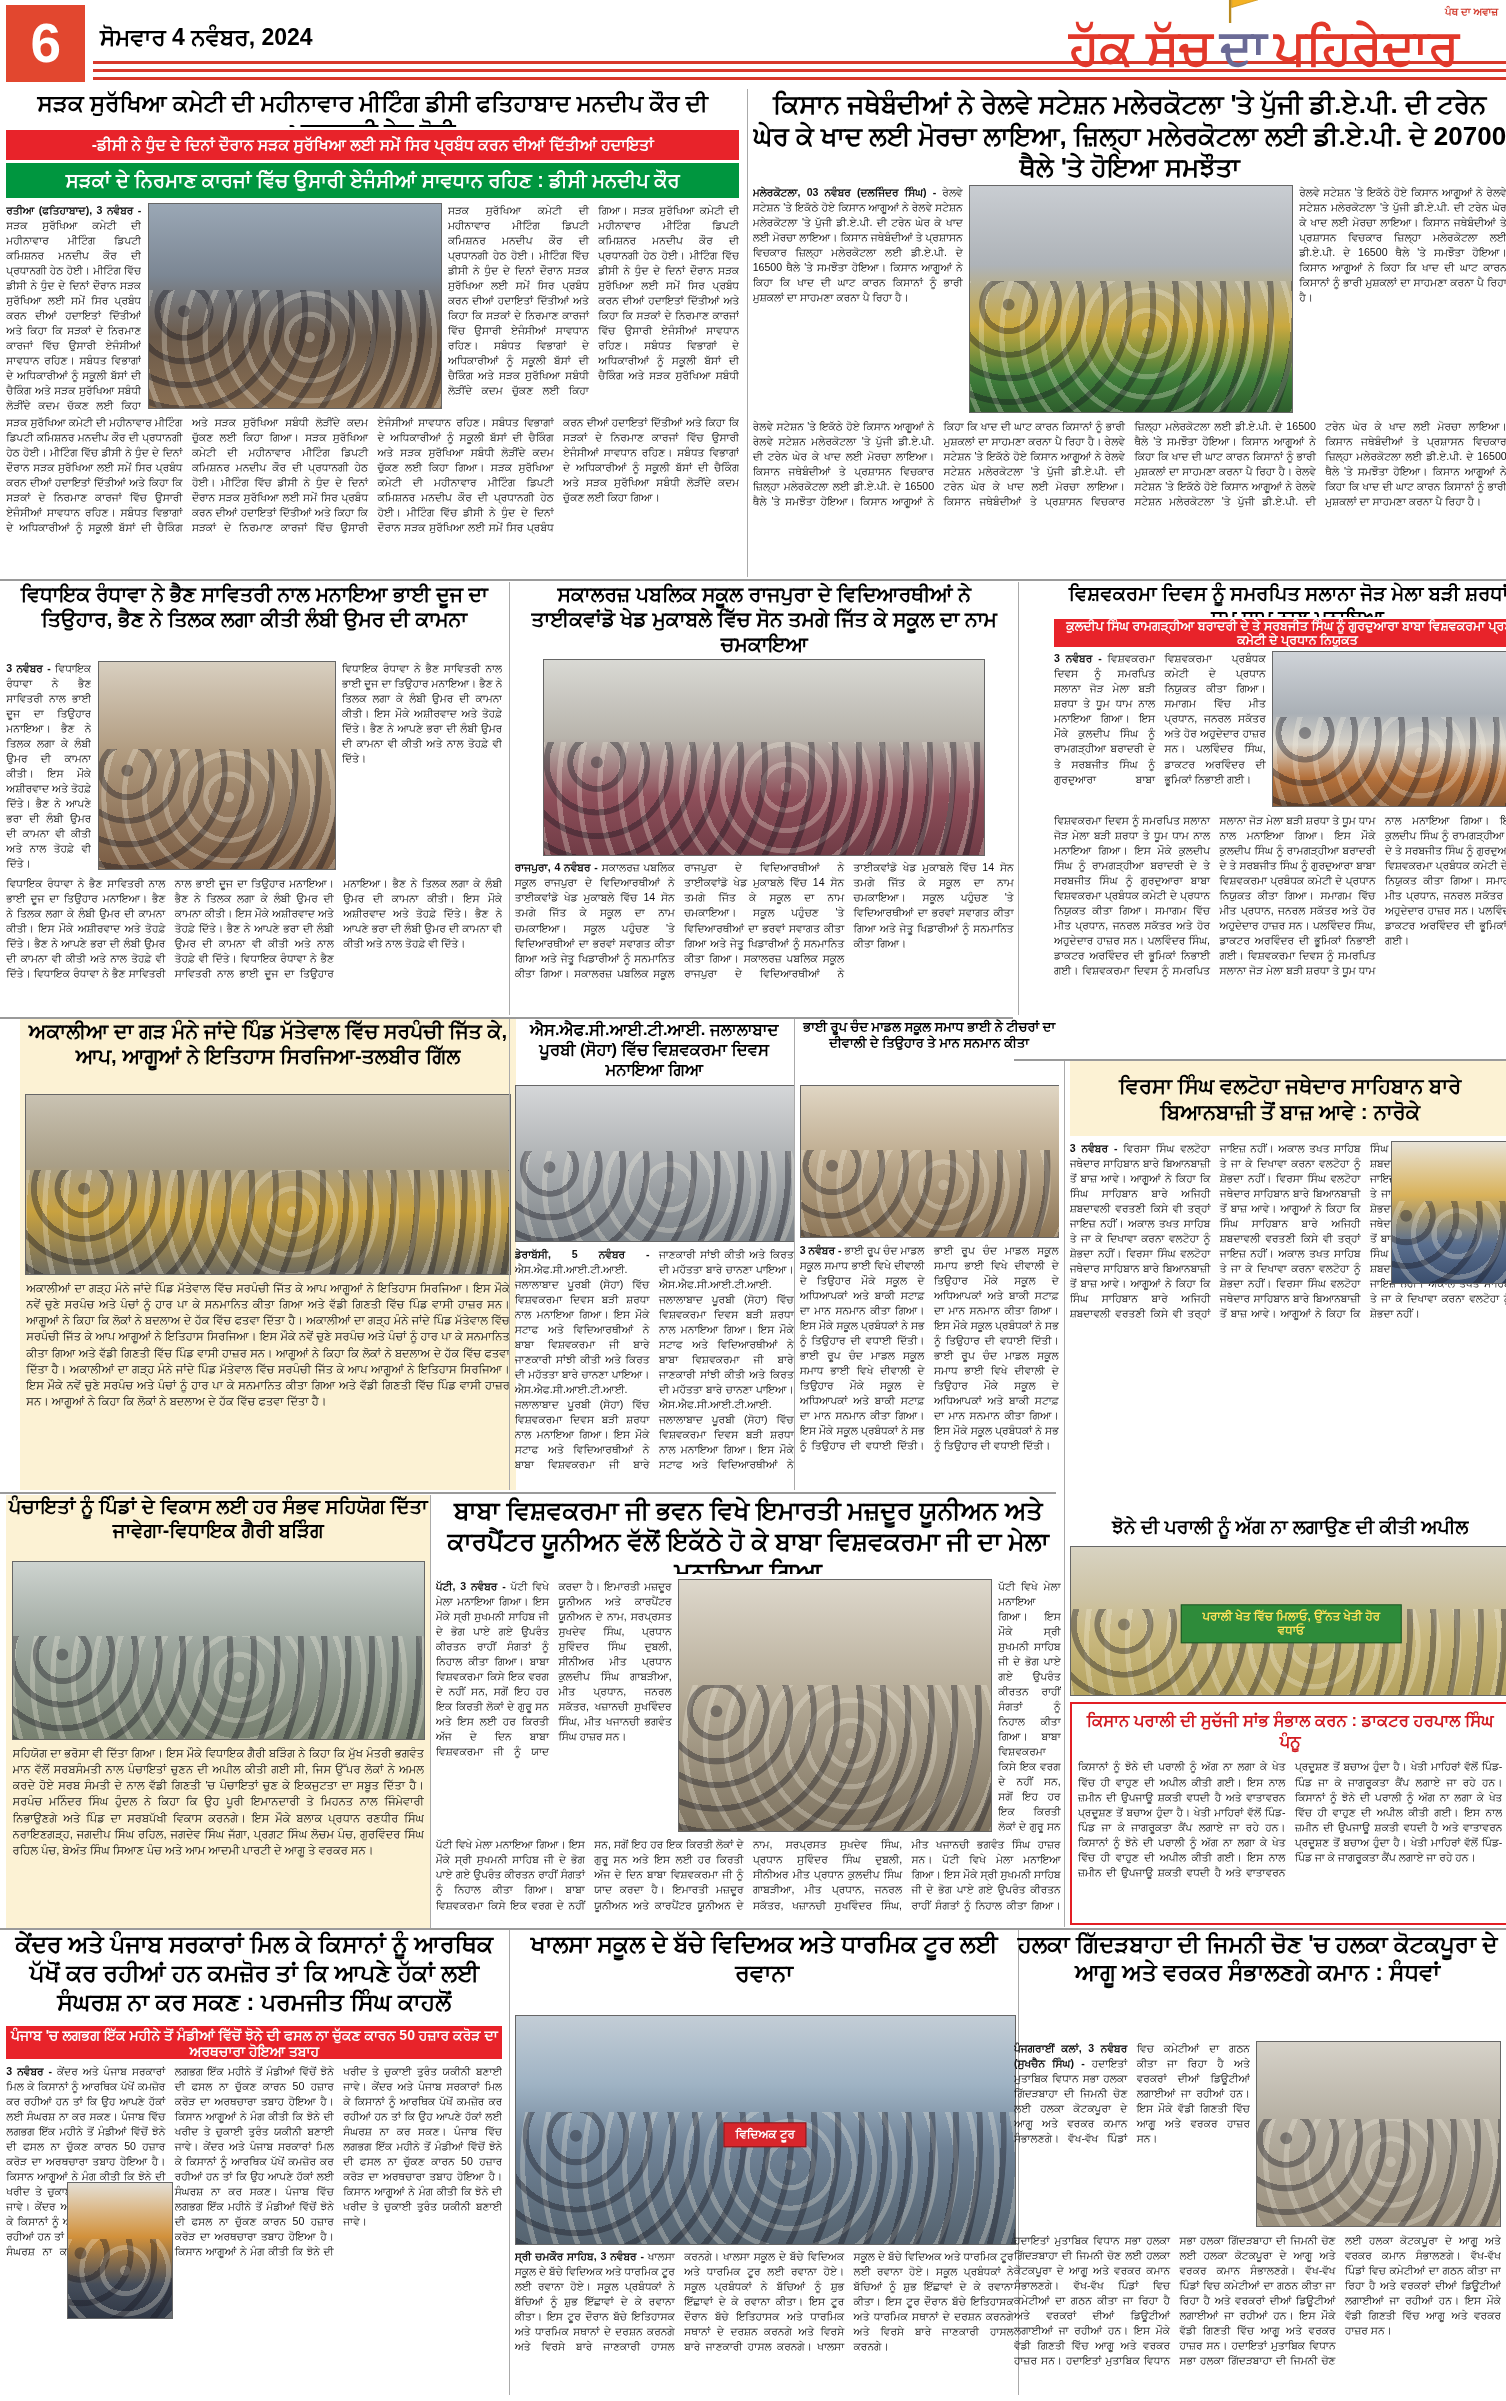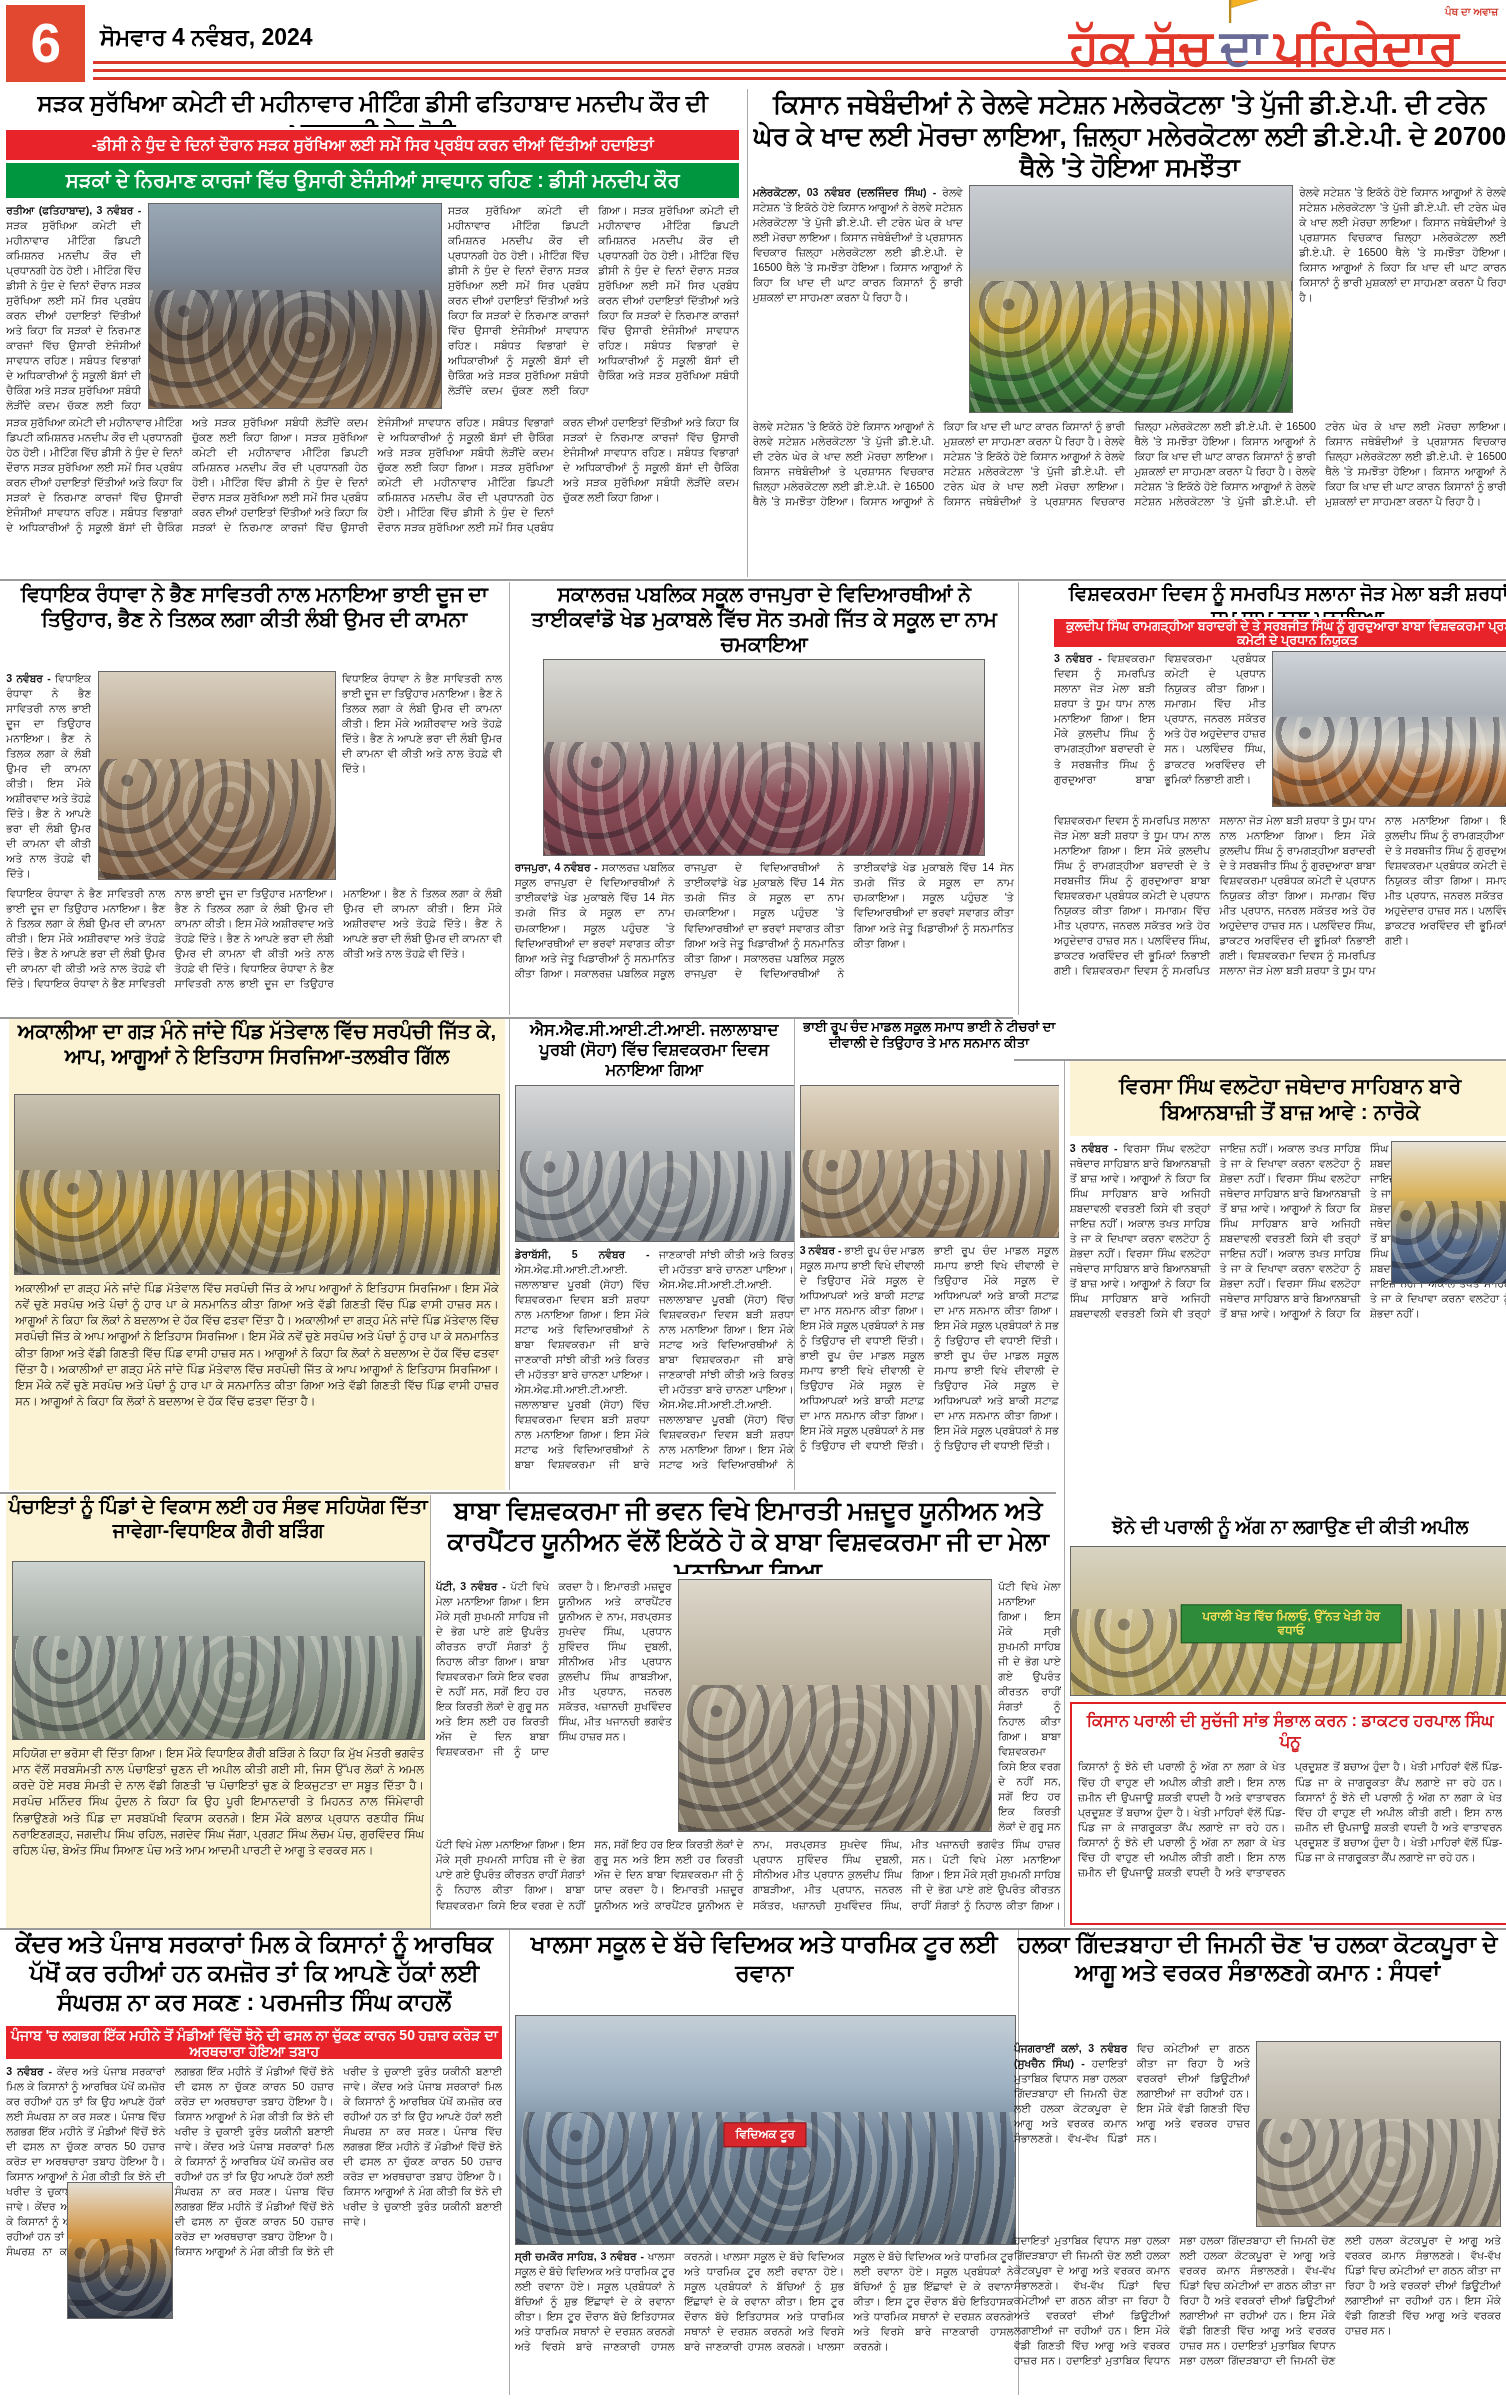--- a/index.html
+++ b/index.html
@@ -104,21 +104,21 @@
         <span>ਰੇਲਵੇ ਸਟੇਸ਼ਨ 'ਤੇ ਇਕੱਠੇ ਹੋਏ ਕਿਸਾਨ ਆਗੂਆਂ ਨੇ ਰੇਲਵੇ ਸਟੇਸ਼ਨ ਮਲੇਰਕੋਟਲਾ 'ਤੇ ਪੁੱਜੀ ਡੀ.ਏ.ਪੀ. ਦੀ ਟਰੇਨ ਘੇਰ ਕੇ ਖਾਦ ਲਈ ਮੋਰਚਾ ਲਾਇਆ। ਕਿਸਾਨ ਜਥੇਬੰਦੀਆਂ ਤੇ ਪ੍ਰਸ਼ਾਸਨ ਵਿਚਕਾਰ ਜ਼ਿਲ੍ਹਾ ਮਲੇਰਕੋਟਲਾ ਲਈ ਡੀ.ਏ.ਪੀ. ਦੇ 16500 ਥੈਲੇ 'ਤੇ ਸਮਝੌਤਾ ਹੋਇਆ। ਕਿਸਾਨ ਆਗੂਆਂ ਨੇ ਕਿਹਾ ਕਿ ਖਾਦ ਦੀ ਘਾਟ ਕਾਰਨ ਕਿਸਾਨਾਂ ਨੂੰ ਭਾਰੀ ਮੁਸ਼ਕਲਾਂ ਦਾ ਸਾਹਮਣਾ ਕਰਨਾ ਪੈ ਰਿਹਾ ਹੈ। </span>
       </div>
       <div class="photo pB" style="width:322px;height:226px;"></div>
       <div class="bt" style="flex:1;">ਰੇਲਵੇ ਸਟੇਸ਼ਨ 'ਤੇ ਇਕੱਠੇ ਹੋਏ ਕਿਸਾਨ ਆਗੂਆਂ ਨੇ ਰੇਲਵੇ ਸਟੇਸ਼ਨ ਮਲੇਰਕੋਟਲਾ 'ਤੇ ਪੁੱਜੀ ਡੀ.ਏ.ਪੀ. ਦੀ ਟਰੇਨ ਘੇਰ ਕੇ ਖਾਦ ਲਈ ਮੋਰਚਾ ਲਾਇਆ। ਕਿਸਾਨ ਜਥੇਬੰਦੀਆਂ ਤੇ ਪ੍ਰਸ਼ਾਸਨ ਵਿਚਕਾਰ ਜ਼ਿਲ੍ਹਾ ਮਲੇਰਕੋਟਲਾ ਲਈ ਡੀ.ਏ.ਪੀ. ਦੇ 16500 ਥੈਲੇ 'ਤੇ ਸਮਝੌਤਾ ਹੋਇਆ। ਕਿਸਾਨ ਆਗੂਆਂ ਨੇ ਕਿਹਾ ਕਿ ਖਾਦ ਦੀ ਘਾਟ ਕਾਰਨ ਕਿਸਾਨਾਂ ਨੂੰ ਭਾਰੀ ਮੁਸ਼ਕਲਾਂ ਦਾ ਸਾਹਮਣਾ ਕਰਨਾ ਪੈ ਰਿਹਾ ਹੈ। </div>
     </div>
     <div class="bt cols4" style="height:154px;margin-top:4.7px;">ਰੇਲਵੇ ਸਟੇਸ਼ਨ 'ਤੇ ਇਕੱਠੇ ਹੋਏ ਕਿਸਾਨ ਆਗੂਆਂ ਨੇ ਰੇਲਵੇ ਸਟੇਸ਼ਨ ਮਲੇਰਕੋਟਲਾ 'ਤੇ ਪੁੱਜੀ ਡੀ.ਏ.ਪੀ. ਦੀ ਟਰੇਨ ਘੇਰ ਕੇ ਖਾਦ ਲਈ ਮੋਰਚਾ ਲਾਇਆ। ਕਿਸਾਨ ਜਥੇਬੰਦੀਆਂ ਤੇ ਪ੍ਰਸ਼ਾਸਨ ਵਿਚਕਾਰ ਜ਼ਿਲ੍ਹਾ ਮਲੇਰਕੋਟਲਾ ਲਈ ਡੀ.ਏ.ਪੀ. ਦੇ 16500 ਥੈਲੇ 'ਤੇ ਸਮਝੌਤਾ ਹੋਇਆ। ਕਿਸਾਨ ਆਗੂਆਂ ਨੇ ਕਿਹਾ ਕਿ ਖਾਦ ਦੀ ਘਾਟ ਕਾਰਨ ਕਿਸਾਨਾਂ ਨੂੰ ਭਾਰੀ ਮੁਸ਼ਕਲਾਂ ਦਾ ਸਾਹਮਣਾ ਕਰਨਾ ਪੈ ਰਿਹਾ ਹੈ।  ਰੇਲਵੇ ਸਟੇਸ਼ਨ 'ਤੇ ਇਕੱਠੇ ਹੋਏ ਕਿਸਾਨ ਆਗੂਆਂ ਨੇ ਰੇਲਵੇ ਸਟੇਸ਼ਨ ਮਲੇਰਕੋਟਲਾ 'ਤੇ ਪੁੱਜੀ ਡੀ.ਏ.ਪੀ. ਦੀ ਟਰੇਨ ਘੇਰ ਕੇ ਖਾਦ ਲਈ ਮੋਰਚਾ ਲਾਇਆ। ਕਿਸਾਨ ਜਥੇਬੰਦੀਆਂ ਤੇ ਪ੍ਰਸ਼ਾਸਨ ਵਿਚਕਾਰ ਜ਼ਿਲ੍ਹਾ ਮਲੇਰਕੋਟਲਾ ਲਈ ਡੀ.ਏ.ਪੀ. ਦੇ 16500 ਥੈਲੇ 'ਤੇ ਸਮਝੌਤਾ ਹੋਇਆ। ਕਿਸਾਨ ਆਗੂਆਂ ਨੇ ਕਿਹਾ ਕਿ ਖਾਦ ਦੀ ਘਾਟ ਕਾਰਨ ਕਿਸਾਨਾਂ ਨੂੰ ਭਾਰੀ ਮੁਸ਼ਕਲਾਂ ਦਾ ਸਾਹਮਣਾ ਕਰਨਾ ਪੈ ਰਿਹਾ ਹੈ।  ਰੇਲਵੇ ਸਟੇਸ਼ਨ 'ਤੇ ਇਕੱਠੇ ਹੋਏ ਕਿਸਾਨ ਆਗੂਆਂ ਨੇ ਰੇਲਵੇ ਸਟੇਸ਼ਨ ਮਲੇਰਕੋਟਲਾ 'ਤੇ ਪੁੱਜੀ ਡੀ.ਏ.ਪੀ. ਦੀ ਟਰੇਨ ਘੇਰ ਕੇ ਖਾਦ ਲਈ ਮੋਰਚਾ ਲਾਇਆ। ਕਿਸਾਨ ਜਥੇਬੰਦੀਆਂ ਤੇ ਪ੍ਰਸ਼ਾਸਨ ਵਿਚਕਾਰ ਜ਼ਿਲ੍ਹਾ ਮਲੇਰਕੋਟਲਾ ਲਈ ਡੀ.ਏ.ਪੀ. ਦੇ 16500 ਥੈਲੇ 'ਤੇ ਸਮਝੌਤਾ ਹੋਇਆ। ਕਿਸਾਨ ਆਗੂਆਂ ਨੇ ਕਿਹਾ ਕਿ ਖਾਦ ਦੀ ਘਾਟ ਕਾਰਨ ਕਿਸਾਨਾਂ ਨੂੰ ਭਾਰੀ ਮੁਸ਼ਕਲਾਂ ਦਾ ਸਾਹਮਣਾ ਕਰਨਾ ਪੈ ਰਿਹਾ ਹੈ। </div>
   </div>
 
   <div class="art" style="left:6.3px;top:582px;width:496px;height:433px;">
     <div class="hl" style="font-size:20.4px;height:72px;">ਵਿਧਾਇਕ ਰੰਧਾਵਾ ਨੇ ਭੈਣ ਸਾਵਿਤਰੀ ਨਾਲ ਮਨਾਇਆ ਭਾਈ ਦੂਜ ਦਾ ਤਿਉਹਾਰ, ਭੈਣ ਨੇ ਤਿਲਕ ਲਗਾ ਕੀਤੀ ਲੰਬੀ ਉਮਰ ਦੀ ਕਾਮਨਾ</div>
-    <div class="row" style="height:210px;margin-top:17px;">
+    <div class="row" style="height:210px;margin-top:7px;">
       <div class="bt" style="width:85px;">
         <span class="dl">3 ਨਵੰਬਰ -</span>
         <span>ਵਿਧਾਇਕ ਰੰਧਾਵਾ ਨੇ ਭੈਣ ਸਾਵਿਤਰੀ ਨਾਲ ਭਾਈ ਦੂਜ ਦਾ ਤਿਉਹਾਰ ਮਨਾਇਆ। ਭੈਣ ਨੇ ਤਿਲਕ ਲਗਾ ਕੇ ਲੰਬੀ ਉਮਰ ਦੀ ਕਾਮਨਾ ਕੀਤੀ। ਇਸ ਮੌਕੇ ਅਸ਼ੀਰਵਾਦ ਅਤੇ ਤੋਹਫ਼ੇ ਦਿੱਤੇ। ਭੈਣ ਨੇ ਆਪਣੇ ਭਰਾ ਦੀ ਲੰਬੀ ਉਮਰ ਦੀ ਕਾਮਨਾ ਵੀ ਕੀਤੀ ਅਤੇ ਨਾਲ ਤੋਹਫ਼ੇ ਵੀ ਦਿੱਤੇ। </span>
       </div>
       <div class="photo pC1" style="width:236px;height:207px;"></div>
       <div class="bt" style="flex:1;">ਵਿਧਾਇਕ ਰੰਧਾਵਾ ਨੇ ਭੈਣ ਸਾਵਿਤਰੀ ਨਾਲ ਭਾਈ ਦੂਜ ਦਾ ਤਿਉਹਾਰ ਮਨਾਇਆ। ਭੈਣ ਨੇ ਤਿਲਕ ਲਗਾ ਕੇ ਲੰਬੀ ਉਮਰ ਦੀ ਕਾਮਨਾ ਕੀਤੀ। ਇਸ ਮੌਕੇ ਅਸ਼ੀਰਵਾਦ ਅਤੇ ਤੋਹਫ਼ੇ ਦਿੱਤੇ। ਭੈਣ ਨੇ ਆਪਣੇ ਭਰਾ ਦੀ ਲੰਬੀ ਉਮਰ ਦੀ ਕਾਮਨਾ ਵੀ ਕੀਤੀ ਅਤੇ ਨਾਲ ਤੋਹਫ਼ੇ ਵੀ ਦਿੱਤੇ। </div>
     </div>
     <div class="bt cols3" style="height:135px;margin-top:4.7px;">ਵਿਧਾਇਕ ਰੰਧਾਵਾ ਨੇ ਭੈਣ ਸਾਵਿਤਰੀ ਨਾਲ ਭਾਈ ਦੂਜ ਦਾ ਤਿਉਹਾਰ ਮਨਾਇਆ। ਭੈਣ ਨੇ ਤਿਲਕ ਲਗਾ ਕੇ ਲੰਬੀ ਉਮਰ ਦੀ ਕਾਮਨਾ ਕੀਤੀ। ਇਸ ਮੌਕੇ ਅਸ਼ੀਰਵਾਦ ਅਤੇ ਤੋਹਫ਼ੇ ਦਿੱਤੇ। ਭੈਣ ਨੇ ਆਪਣੇ ਭਰਾ ਦੀ ਲੰਬੀ ਉਮਰ ਦੀ ਕਾਮਨਾ ਵੀ ਕੀਤੀ ਅਤੇ ਨਾਲ ਤੋਹਫ਼ੇ ਵੀ ਦਿੱਤੇ।  ਵਿਧਾਇਕ ਰੰਧਾਵਾ ਨੇ ਭੈਣ ਸਾਵਿਤਰੀ ਨਾਲ ਭਾਈ ਦੂਜ ਦਾ ਤਿਉਹਾਰ ਮਨਾਇਆ। ਭੈਣ ਨੇ ਤਿਲਕ ਲਗਾ ਕੇ ਲੰਬੀ ਉਮਰ ਦੀ ਕਾਮਨਾ ਕੀਤੀ। ਇਸ ਮੌਕੇ ਅਸ਼ੀਰਵਾਦ ਅਤੇ ਤੋਹਫ਼ੇ ਦਿੱਤੇ। ਭੈਣ ਨੇ ਆਪਣੇ ਭਰਾ ਦੀ ਲੰਬੀ ਉਮਰ ਦੀ ਕਾਮਨਾ ਵੀ ਕੀਤੀ ਅਤੇ ਨਾਲ ਤੋਹਫ਼ੇ ਵੀ ਦਿੱਤੇ।  ਵਿਧਾਇਕ ਰੰਧਾਵਾ ਨੇ ਭੈਣ ਸਾਵਿਤਰੀ ਨਾਲ ਭਾਈ ਦੂਜ ਦਾ ਤਿਉਹਾਰ ਮਨਾਇਆ। ਭੈਣ ਨੇ ਤਿਲਕ ਲਗਾ ਕੇ ਲੰਬੀ ਉਮਰ ਦੀ ਕਾਮਨਾ ਕੀਤੀ। ਇਸ ਮੌਕੇ ਅਸ਼ੀਰਵਾਦ ਅਤੇ ਤੋਹਫ਼ੇ ਦਿੱਤੇ। ਭੈਣ ਨੇ ਆਪਣੇ ਭਰਾ ਦੀ ਲੰਬੀ ਉਮਰ ਦੀ ਕਾਮਨਾ ਵੀ ਕੀਤੀ ਅਤੇ ਨਾਲ ਤੋਹਫ਼ੇ ਵੀ ਦਿੱਤੇ। </div>
   </div>
 
@@ -137,21 +137,21 @@
     <div class="row" style="height:157px;margin-top:3.9px;">
       <div class="bt cols2" style="flex:1;">
         <span class="dl">3 ਨਵੰਬਰ -</span>
         <span>ਵਿਸ਼ਵਕਰਮਾ ਦਿਵਸ ਨੂੰ ਸਮਰਪਿਤ ਸਲਾਨਾ ਜੋੜ ਮੇਲਾ ਬੜੀ ਸ਼ਰਧਾ ਤੇ ਧੂਮ ਧਾਮ ਨਾਲ ਮਨਾਇਆ ਗਿਆ। ਇਸ ਮੌਕੇ ਕੁਲਦੀਪ ਸਿੰਘ ਨੂੰ ਰਾਮਗੜ੍ਹੀਆ ਬਰਾਦਰੀ ਦੇ ਤੇ ਸਰਬਜੀਤ ਸਿੰਘ ਨੂੰ ਗੁਰਦੁਆਰਾ ਬਾਬਾ ਵਿਸ਼ਵਕਰਮਾ ਪ੍ਰਬੰਧਕ ਕਮੇਟੀ ਦੇ ਪ੍ਰਧਾਨ ਨਿਯੁਕਤ ਕੀਤਾ ਗਿਆ। ਸਮਾਗਮ ਵਿੱਚ ਮੀਤ ਪ੍ਰਧਾਨ, ਜਨਰਲ ਸਕੱਤਰ ਅਤੇ ਹੋਰ ਅਹੁਦੇਦਾਰ ਹਾਜ਼ਰ ਸਨ। ਪਲਵਿੰਦਰ ਸਿੰਘ, ਡਾਕਟਰ ਅਰਵਿੰਦਰ ਦੀ ਭੂਮਿਕਾਂ ਨਿਭਾਈ ਗਈ। </span>
       </div>
       <div class="photo pC3" style="width:267px;height:154px;"></div>
     </div>
     <div class="bt cols3" style="height:240px;margin-top:4.7px;">ਵਿਸ਼ਵਕਰਮਾ ਦਿਵਸ ਨੂੰ ਸਮਰਪਿਤ ਸਲਾਨਾ ਜੋੜ ਮੇਲਾ ਬੜੀ ਸ਼ਰਧਾ ਤੇ ਧੂਮ ਧਾਮ ਨਾਲ ਮਨਾਇਆ ਗਿਆ। ਇਸ ਮੌਕੇ ਕੁਲਦੀਪ ਸਿੰਘ ਨੂੰ ਰਾਮਗੜ੍ਹੀਆ ਬਰਾਦਰੀ ਦੇ ਤੇ ਸਰਬਜੀਤ ਸਿੰਘ ਨੂੰ ਗੁਰਦੁਆਰਾ ਬਾਬਾ ਵਿਸ਼ਵਕਰਮਾ ਪ੍ਰਬੰਧਕ ਕਮੇਟੀ ਦੇ ਪ੍ਰਧਾਨ ਨਿਯੁਕਤ ਕੀਤਾ ਗਿਆ। ਸਮਾਗਮ ਵਿੱਚ ਮੀਤ ਪ੍ਰਧਾਨ, ਜਨਰਲ ਸਕੱਤਰ ਅਤੇ ਹੋਰ ਅਹੁਦੇਦਾਰ ਹਾਜ਼ਰ ਸਨ। ਪਲਵਿੰਦਰ ਸਿੰਘ, ਡਾਕਟਰ ਅਰਵਿੰਦਰ ਦੀ ਭੂਮਿਕਾਂ ਨਿਭਾਈ ਗਈ।  ਵਿਸ਼ਵਕਰਮਾ ਦਿਵਸ ਨੂੰ ਸਮਰਪਿਤ ਸਲਾਨਾ ਜੋੜ ਮੇਲਾ ਬੜੀ ਸ਼ਰਧਾ ਤੇ ਧੂਮ ਧਾਮ ਨਾਲ ਮਨਾਇਆ ਗਿਆ। ਇਸ ਮੌਕੇ ਕੁਲਦੀਪ ਸਿੰਘ ਨੂੰ ਰਾਮਗੜ੍ਹੀਆ ਬਰਾਦਰੀ ਦੇ ਤੇ ਸਰਬਜੀਤ ਸਿੰਘ ਨੂੰ ਗੁਰਦੁਆਰਾ ਬਾਬਾ ਵਿਸ਼ਵਕਰਮਾ ਪ੍ਰਬੰਧਕ ਕਮੇਟੀ ਦੇ ਪ੍ਰਧਾਨ ਨਿਯੁਕਤ ਕੀਤਾ ਗਿਆ। ਸਮਾਗਮ ਵਿੱਚ ਮੀਤ ਪ੍ਰਧਾਨ, ਜਨਰਲ ਸਕੱਤਰ ਅਤੇ ਹੋਰ ਅਹੁਦੇਦਾਰ ਹਾਜ਼ਰ ਸਨ। ਪਲਵਿੰਦਰ ਸਿੰਘ, ਡਾਕਟਰ ਅਰਵਿੰਦਰ ਦੀ ਭੂਮਿਕਾਂ ਨਿਭਾਈ ਗਈ।  ਵਿਸ਼ਵਕਰਮਾ ਦਿਵਸ ਨੂੰ ਸਮਰਪਿਤ ਸਲਾਨਾ ਜੋੜ ਮੇਲਾ ਬੜੀ ਸ਼ਰਧਾ ਤੇ ਧੂਮ ਧਾਮ ਨਾਲ ਮਨਾਇਆ ਗਿਆ। ਇਸ ਮੌਕੇ ਕੁਲਦੀਪ ਸਿੰਘ ਨੂੰ ਰਾਮਗੜ੍ਹੀਆ ਬਰਾਦਰੀ ਦੇ ਤੇ ਸਰਬਜੀਤ ਸਿੰਘ ਨੂੰ ਗੁਰਦੁਆਰਾ ਬਾਬਾ ਵਿਸ਼ਵਕਰਮਾ ਪ੍ਰਬੰਧਕ ਕਮੇਟੀ ਦੇ ਪ੍ਰਧਾਨ ਨਿਯੁਕਤ ਕੀਤਾ ਗਿਆ। ਸਮਾਗਮ ਵਿੱਚ ਮੀਤ ਪ੍ਰਧਾਨ, ਜਨਰਲ ਸਕੱਤਰ ਅਤੇ ਹੋਰ ਅਹੁਦੇਦਾਰ ਹਾਜ਼ਰ ਸਨ। ਪਲਵਿੰਦਰ ਸਿੰਘ, ਡਾਕਟਰ ਅਰਵਿੰਦਰ ਦੀ ਭੂਮਿਕਾਂ ਨਿਭਾਈ ਗਈ। </div>
   </div>
 
-  <div class="art cream" style="left:9px;top:1019px;width:496px;height:471px;">
+  <div class="art cream" style="left:20px;top:1019px;width:496px;height:471px;">
     <div class="hl" style="font-size:20.4px;height:72px;">ਅਕਾਲੀਆ ਦਾ ਗੜ ਮੰਨੇ ਜਾਂਦੇ ਪਿੰਡ ਮੱਤੇਵਾਲ ਵਿੱਚ ਸਰਪੰਚੀ ਜਿੱਤ ਕੇ, ਆਪ, ਆਗੂਆਂ ਨੇ ਇਤਿਹਾਸ ਸਿਰਜਿਆ-ਤਲਬੀਰ ਗਿੱਲ</div>
     <div class="photo pD1" style="width:484px;height:179px;margin:3.1px auto 0;"></div>
     <div class="bt" style="height:206px;margin:4.7px 6.3px 0;font-size:11.4px;">ਅਕਾਲੀਆਂ ਦਾ ਗੜ੍ਹ ਮੰਨੇ ਜਾਂਦੇ ਪਿੰਡ ਮੱਤੇਵਾਲ ਵਿੱਚ ਸਰਪੰਚੀ ਜਿੱਤ ਕੇ ਆਪ ਆਗੂਆਂ ਨੇ ਇਤਿਹਾਸ ਸਿਰਜਿਆ। ਇਸ ਮੌਕੇ ਨਵੇਂ ਚੁਣੇ ਸਰਪੰਚ ਅਤੇ ਪੰਚਾਂ ਨੂੰ ਹਾਰ ਪਾ ਕੇ ਸਨਮਾਨਿਤ ਕੀਤਾ ਗਿਆ ਅਤੇ ਵੱਡੀ ਗਿਣਤੀ ਵਿੱਚ ਪਿੰਡ ਵਾਸੀ ਹਾਜ਼ਰ ਸਨ। ਆਗੂਆਂ ਨੇ ਕਿਹਾ ਕਿ ਲੋਕਾਂ ਨੇ ਬਦਲਾਅ ਦੇ ਹੱਕ ਵਿੱਚ ਫਤਵਾ ਦਿੱਤਾ ਹੈ।  ਅਕਾਲੀਆਂ ਦਾ ਗੜ੍ਹ ਮੰਨੇ ਜਾਂਦੇ ਪਿੰਡ ਮੱਤੇਵਾਲ ਵਿੱਚ ਸਰਪੰਚੀ ਜਿੱਤ ਕੇ ਆਪ ਆਗੂਆਂ ਨੇ ਇਤਿਹਾਸ ਸਿਰਜਿਆ। ਇਸ ਮੌਕੇ ਨਵੇਂ ਚੁਣੇ ਸਰਪੰਚ ਅਤੇ ਪੰਚਾਂ ਨੂੰ ਹਾਰ ਪਾ ਕੇ ਸਨਮਾਨਿਤ ਕੀਤਾ ਗਿਆ ਅਤੇ ਵੱਡੀ ਗਿਣਤੀ ਵਿੱਚ ਪਿੰਡ ਵਾਸੀ ਹਾਜ਼ਰ ਸਨ। ਆਗੂਆਂ ਨੇ ਕਿਹਾ ਕਿ ਲੋਕਾਂ ਨੇ ਬਦਲਾਅ ਦੇ ਹੱਕ ਵਿੱਚ ਫਤਵਾ ਦਿੱਤਾ ਹੈ।  ਅਕਾਲੀਆਂ ਦਾ ਗੜ੍ਹ ਮੰਨੇ ਜਾਂਦੇ ਪਿੰਡ ਮੱਤੇਵਾਲ ਵਿੱਚ ਸਰਪੰਚੀ ਜਿੱਤ ਕੇ ਆਪ ਆਗੂਆਂ ਨੇ ਇਤਿਹਾਸ ਸਿਰਜਿਆ। ਇਸ ਮੌਕੇ ਨਵੇਂ ਚੁਣੇ ਸਰਪੰਚ ਅਤੇ ਪੰਚਾਂ ਨੂੰ ਹਾਰ ਪਾ ਕੇ ਸਨਮਾਨਿਤ ਕੀਤਾ ਗਿਆ ਅਤੇ ਵੱਡੀ ਗਿਣਤੀ ਵਿੱਚ ਪਿੰਡ ਵਾਸੀ ਹਾਜ਼ਰ ਸਨ। ਆਗੂਆਂ ਨੇ ਕਿਹਾ ਕਿ ਲੋਕਾਂ ਨੇ ਬਦਲਾਅ ਦੇ ਹੱਕ ਵਿੱਚ ਫਤਵਾ ਦਿੱਤਾ ਹੈ। </div>
   </div>
 
   <div class="art cream" style="left:6.3px;top:1495px;width:424px;height:433px;">
     <div class="hl" style="font-size:19.6px;height:63px;">ਪੰਚਾਇਤਾਂ ਨੂੰ ਪਿੰਡਾਂ ਦੇ ਵਿਕਾਸ ਲਈ ਹਰ ਸੰਭਵ ਸਹਿਯੋਗ ਦਿੱਤਾ ਜਾਵੇਗਾ-ਵਿਧਾਇਕ ਗੈਰੀ ਬੜਿੰਗ</div>
     <div class="photo pD1b" style="width:411px;height:177px;margin:3.1px auto 0;"></div>
     <div class="bt" style="height:177px;margin:4.7px 6.3px 0;font-size:11.4px;">ਸਹਿਯੋਗ ਦਾ ਭਰੋਸਾ ਵੀ ਦਿੱਤਾ ਗਿਆ। ਇਸ ਮੌਕੇ ਵਿਧਾਇਕ ਗੈਰੀ ਬੜਿੰਗ ਨੇ ਕਿਹਾ ਕਿ ਮੁੱਖ ਮੰਤਰੀ ਭਗਵੰਤ ਮਾਨ ਵੱਲੋਂ ਸਰਬਸੰਮਤੀ ਨਾਲ ਪੰਚਾਇਤਾਂ ਚੁਣਨ ਦੀ ਅਪੀਲ ਕੀਤੀ ਗਈ ਸੀ, ਜਿਸ ਉੱਪਰ ਲੋਕਾਂ ਨੇ ਅਮਲ ਕਰਦੇ ਹੋਏ ਸਰਬ ਸੰਮਤੀ ਦੇ ਨਾਲ ਵੱਡੀ ਗਿਣਤੀ 'ਚ ਪੰਚਾਇਤਾਂ ਚੁਣ ਕੇ ਇਕਜੁਟਤਾ ਦਾ ਸਬੂਤ ਦਿੱਤਾ ਹੈ। ਸਰਪੰਚ ਮਨਿੰਦਰ ਸਿੰਘ ਹੁੰਦਲ ਨੇ ਕਿਹਾ ਕਿ ਉਹ ਪੂਰੀ ਇਮਾਨਦਾਰੀ ਤੇ ਮਿਹਨਤ ਨਾਲ ਜਿੰਮੇਵਾਰੀ ਨਿਭਾਉਣਗੇ ਅਤੇ ਪਿੰਡ ਦਾ ਸਰਬਪੱਖੀ ਵਿਕਾਸ ਕਰਨਗੇ। ਇਸ ਮੌਕੇ ਬਲਾਕ ਪ੍ਰਧਾਨ ਰਣਧੀਰ ਸਿੰਘ ਨਰਾਇਣਗੜ੍ਹ, ਜਗਦੀਪ ਸਿੰਘ ਰਹਿਲ, ਜਗਦੇਵ ਸਿੰਘ ਜੱਗਾ, ਪ੍ਰਗਟ ਸਿੰਘ ਲੋਚਮ ਪੰਚ, ਗੁਰਵਿੰਦਰ ਸਿੰਘ ਰਹਿਲ ਪੰਚ, ਬੇਅੰਤ ਸਿੰਘ ਸਿਆਣ ਪੰਚ ਅਤੇ ਆਮ ਆਦਮੀ ਪਾਰਟੀ ਦੇ ਆਗੂ ਤੇ ਵਰਕਰ ਸਨ।</div>
   </div>

